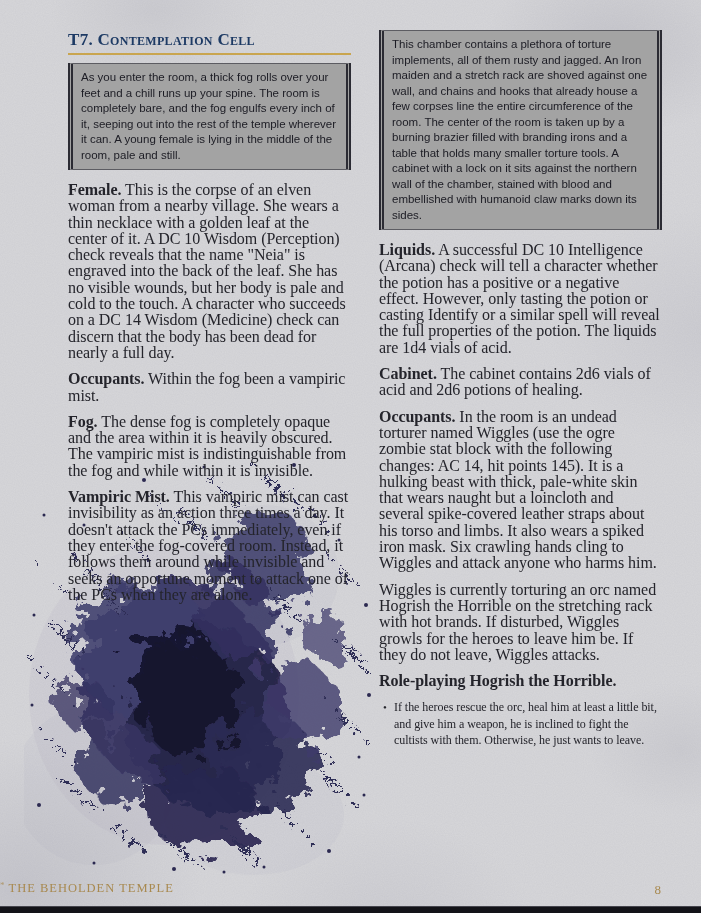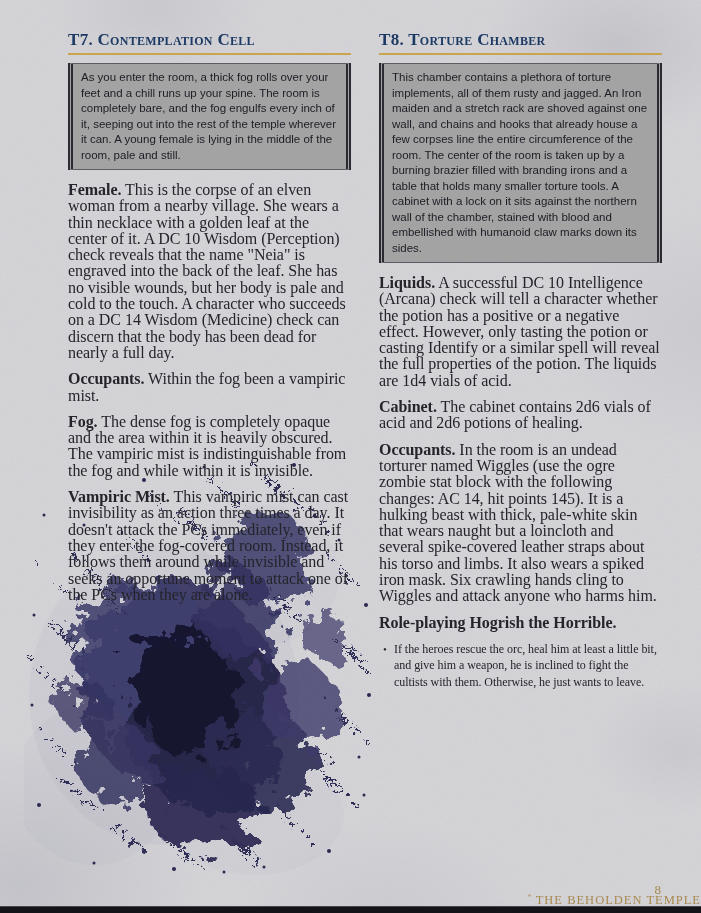--- a/index.html
+++ b/index.html
@@ -70,22 +70,22 @@
     font-size:12px;line-height:16.3px;
     letter-spacing:-.05px;
   }
   ul.bullets li::before{
     content:"\2022";
     position:absolute;left:0;top:0;
     font-size:11px;color:#24242b;
   }
   .footer{position:absolute;left:0;right:0;bottom:0;height:40px;z-index:4;}
   .footer-title{
-    position:absolute;left:0;right:0;top:19px;
-    text-align:right;
+    position:absolute;left:0;right:0;top:7px;
+    text-align:left;
     font-family:"Liberation Serif", serif;
     font-size:12.5px;letter-spacing:1px;
     color:#a8894f;
   }
   .footer-ornament{
     font-size:9px;vertical-align:4px;opacity:.75;margin-right:3px;color:#a8894f;
   }
   .page-number{
     position:absolute;right:40px;top:9px;
     font-family:"Liberation Serif", serif;
@@ -205,35 +205,38 @@
       <span class="lead">Fog.</span>
       <span>The dense fog is completely opaque and the area within it is heavily obscured. The vampiric mist is indistinguishable from the fog and while within it is invisible.</span>
     </p>
     <p class="para">
       <span class="lead">Vampiric Mist.</span>
       <span>This vampiric mist can cast invisibility as an action three times a day. It doesn't attack the PCs immediately, even if they enter the fog-covered room. Instead, it follows them around while invisible and seeks an opportune moment to attack one of the PCs when they are alone.</span>
     </p>
   </section>
 
   <section class="col">
-    <h2 class="section-heading">T8. Torture Chamber</h2>
     <div class="readaloud">
       <p>This chamber contains a plethora of torture implements, all of them rusty and jagged. An Iron maiden and a stretch rack are shoved against one wall, and chains and hooks that already house a few corpses line the entire circumference of the room. The center of the room is taken up by a burning brazier filled with branding irons and a table that holds many smaller torture tools. A cabinet with a lock on it sits against the northern wall of the chamber, stained with blood and embellished with humanoid claw marks down its sides.</p>
     </div>
     <p class="para">
       <span class="lead">Liquids.</span>
       <span>A successful DC 10 Intelligence (Arcana) check will tell a character whether the potion has a positive or a negative effect. However, only tasting the potion or casting Identify or a similar spell will reveal the full properties of the potion. The liquids are 1d4 vials of acid.</span>
     </p>
     <p class="para">
       <span class="lead">Cabinet.</span>
       <span>The cabinet contains 2d6 vials of acid and 2d6 potions of healing.</span>
     </p>
     <p class="para">
       <span class="lead">Occupants.</span>
       <span>In the room is an undead torturer named Wiggles (use the ogre zombie stat block with the following changes: AC 14, hit points 145). It is a hulking beast with thick, pale-white skin that wears naught but a loincloth and several spike-covered leather straps about his torso and limbs. It also wears a spiked iron mask. Six crawling hands cling to Wiggles and attack anyone who harms him.</span>
+    </p>
+    <p class="para">
+      <span class="lead"></span>
+      <span>Wiggles is currently torturing an orc named Hogrish the Horrible on the stretching rack with hot brands. If disturbed, Wiggles growls for the heroes to leave him be. If they do not leave, Wiggles attacks.</span>
     </p>
     <p class="para">
       <span class="lead">Role-playing Hogrish the Horrible.</span>
       <span></span>
     </p>
     <ul class="bullets">
       <li>If the heroes rescue the orc, heal him at least a little bit, and give him a weapon, he is inclined to fight the cultists with them. Otherwise, he just wants to leave.</li>
     </ul>
   </section>
 </main>

